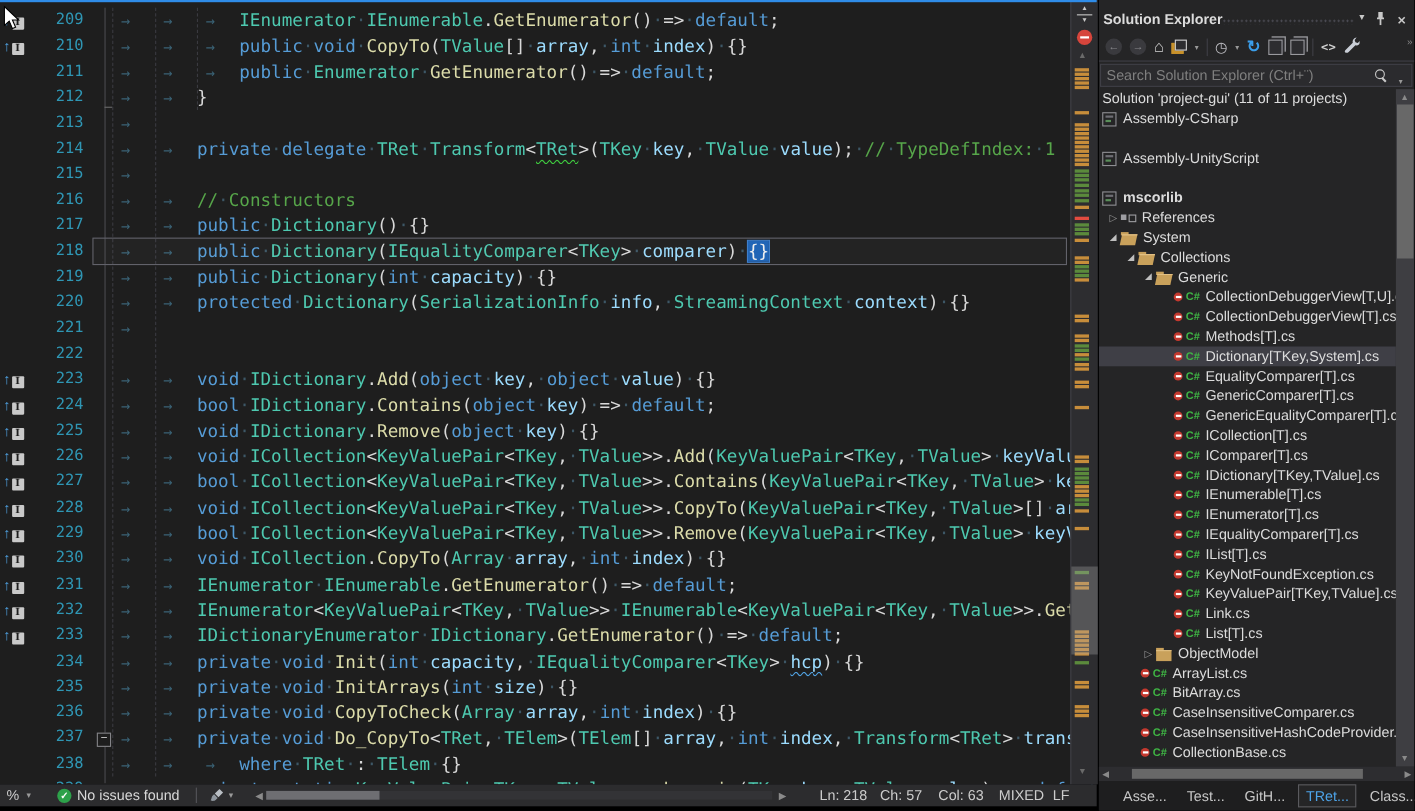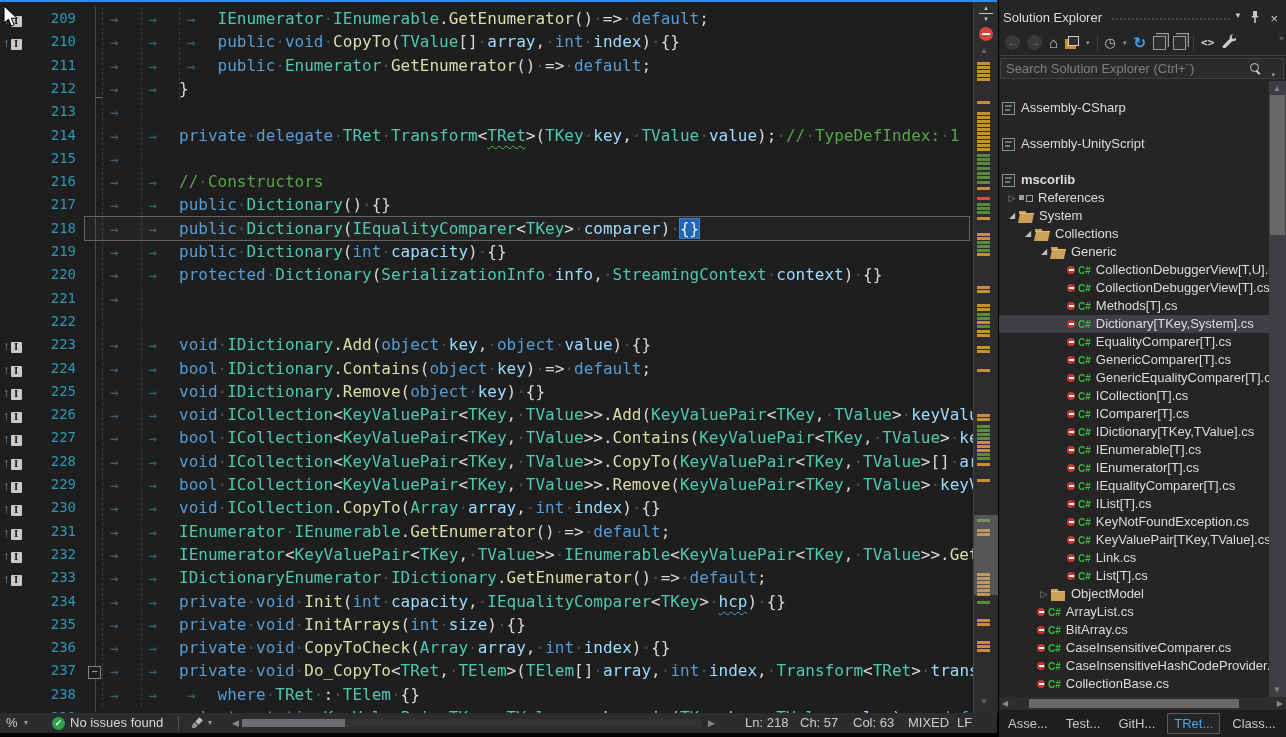--- a/index.html
+++ b/index.html
@@ -52,21 +52,21 @@
   #health-text{left:70px;color:#D8D8D8;}
   .sbsep{position:absolute;top:3px;width:1px;height:14px;background:#55555A;}
   #broom-ic{position:absolute;left:190px;top:3px;}
   #broom-caret{left:208px;color:#9A9A9A;font-size:8px;}
   #hs-left{left:232px;color:#8A8A8A;font-size:9px;} #hs-right{left:708px;color:#8A8A8A;font-size:9px;}
   #hs-track{position:absolute;left:242px;top:6px;width:460px;height:8px;background:#333336;}
   #hs-thumb{position:absolute;left:0;top:0;width:103px;height:8px;background:#6E6E72;}
   #blackbottom{position:absolute;left:0;top:733px;width:1286px;height:4px;background:#000;}
   
   #sepanel{position:absolute;left:999px;top:0;width:287px;height:737px;background:#252526;color:#DCDCDC;}
-  #se-title{position:absolute;left:4px;top:10px;height:18px;width:279px;font-size:13px;}
+  #se-title{position:absolute;left:4px;top:10px;height:18px;width:279px;font-size:13px;font-weight:bold;}
   #se-title .dots{position:absolute;left:108px;top:7px;width:120px;height:5px;
       background:radial-gradient(#4A4A52 1px,transparent 1px);background-size:4px 4px;}
   #se-title .ticon{position:absolute;top:1px;color:#C8C8C8;}
   #se-toolbar{position:absolute;left:0px;top:30px;width:287px;height:26px;border-bottom:1px solid #3F3F46;
               display:flex;align-items:center;gap:7px;padding-left:6px;box-sizing:border-box;}
   .tb{color:#B9B9BE;font-size:13px;line-height:16px;}
   .tbcirc{display:inline-block;width:15px;height:15px;border-radius:50%;background:#3A3A3E;color:#8A8A8E;
           font-size:10px;text-align:center;line-height:15px;}
   .tbsep{width:1px;height:16px;background:#3F3F46;}
   .caret{color:#9A9A9A;font-size:7px;}
@@ -103,21 +103,21 @@
   .i-dot::after{content:"";position:absolute;left:1.5px;top:3px;width:5px;height:1.6px;background:#fff;}
   .i-cs{display:inline-block;color:#3FB444;font:bold 10px "Liberation Sans",sans-serif;margin-right:5px;flex:none;}
   
   #se-vscroll{position:absolute;left:270px;top:81px;width:17px;height:616px;background:#3E3E42;}
   #se-vthumb{position:absolute;left:1px;top:14px;width:15px;height:140px;background:#686868;}
   #se-vscroll .arr{position:absolute;left:4px;color:#8A8A8A;font-size:8px;}
   #se-hscroll{position:absolute;left:0;top:697px;width:287px;height:13px;background:#2D2D30;}
   #se-hthumb{position:absolute;left:30px;top:2px;width:210px;height:9px;background:#686868;}
   #se-hscroll .arr{position:absolute;top:2px;color:#8A8A8A;font-size:8px;}
   #se-tabs{position:absolute;left:0;top:710px;width:287px;height:27px;background:#1E1E1F;display:flex;
-           align-items:center;gap:6px;padding-left:3px;box-sizing:border-box;font-size:13px;}
+           align-items:center;gap:6px;padding-left:16px;box-sizing:border-box;font-size:13px;}
   .setab{color:#C8C8C8;padding:2px 6px;}
   .setab.active{color:#4DA3E8;border:1px solid #5A5A5E;background:#252526;}
   
   #cursor{position:absolute;left:3px;top:5px;z-index:100;}
   .wrench-ic{display:inline-block;}
 </style>
 </head>
 <body>
 
 <div id="screen">
@@ -317,20 +317,23 @@
           </svg>
       </span>
       <span class="tb" style="margin-left:auto;margin-right:2px;font-size:9px;color:#8A8A8A;align-self:flex-start;">»</span>
     </div>
     <div id="se-search">
       <span>Search Solution Explorer (Ctrl+¨)</span>
       <span class="mag"></span>
       <span class="caret">▾</span>
     </div>
     <div id="se-tree">
+        <div class="trow" style="top: 0px; padding-left: 3px;">
+          <span class="lbl">Solution 'project-gui' (11 of 11 projects)</span>
+        </div>
         <div class="trow" style="top: 18px; padding-left: 3px;">
           <span class="i-proj"></span>
           <span class="lbl">Assembly-CSharp</span>
         </div>
         <div class="trow" style="top: 54px; padding-left: 3px;">
           <span class="i-proj"></span>
           <span class="lbl">Assembly-UnityScript</span>
         </div>
         <div class="trow" style="top: 90px; padding-left: 3px;">
           <span class="i-proj"></span>

